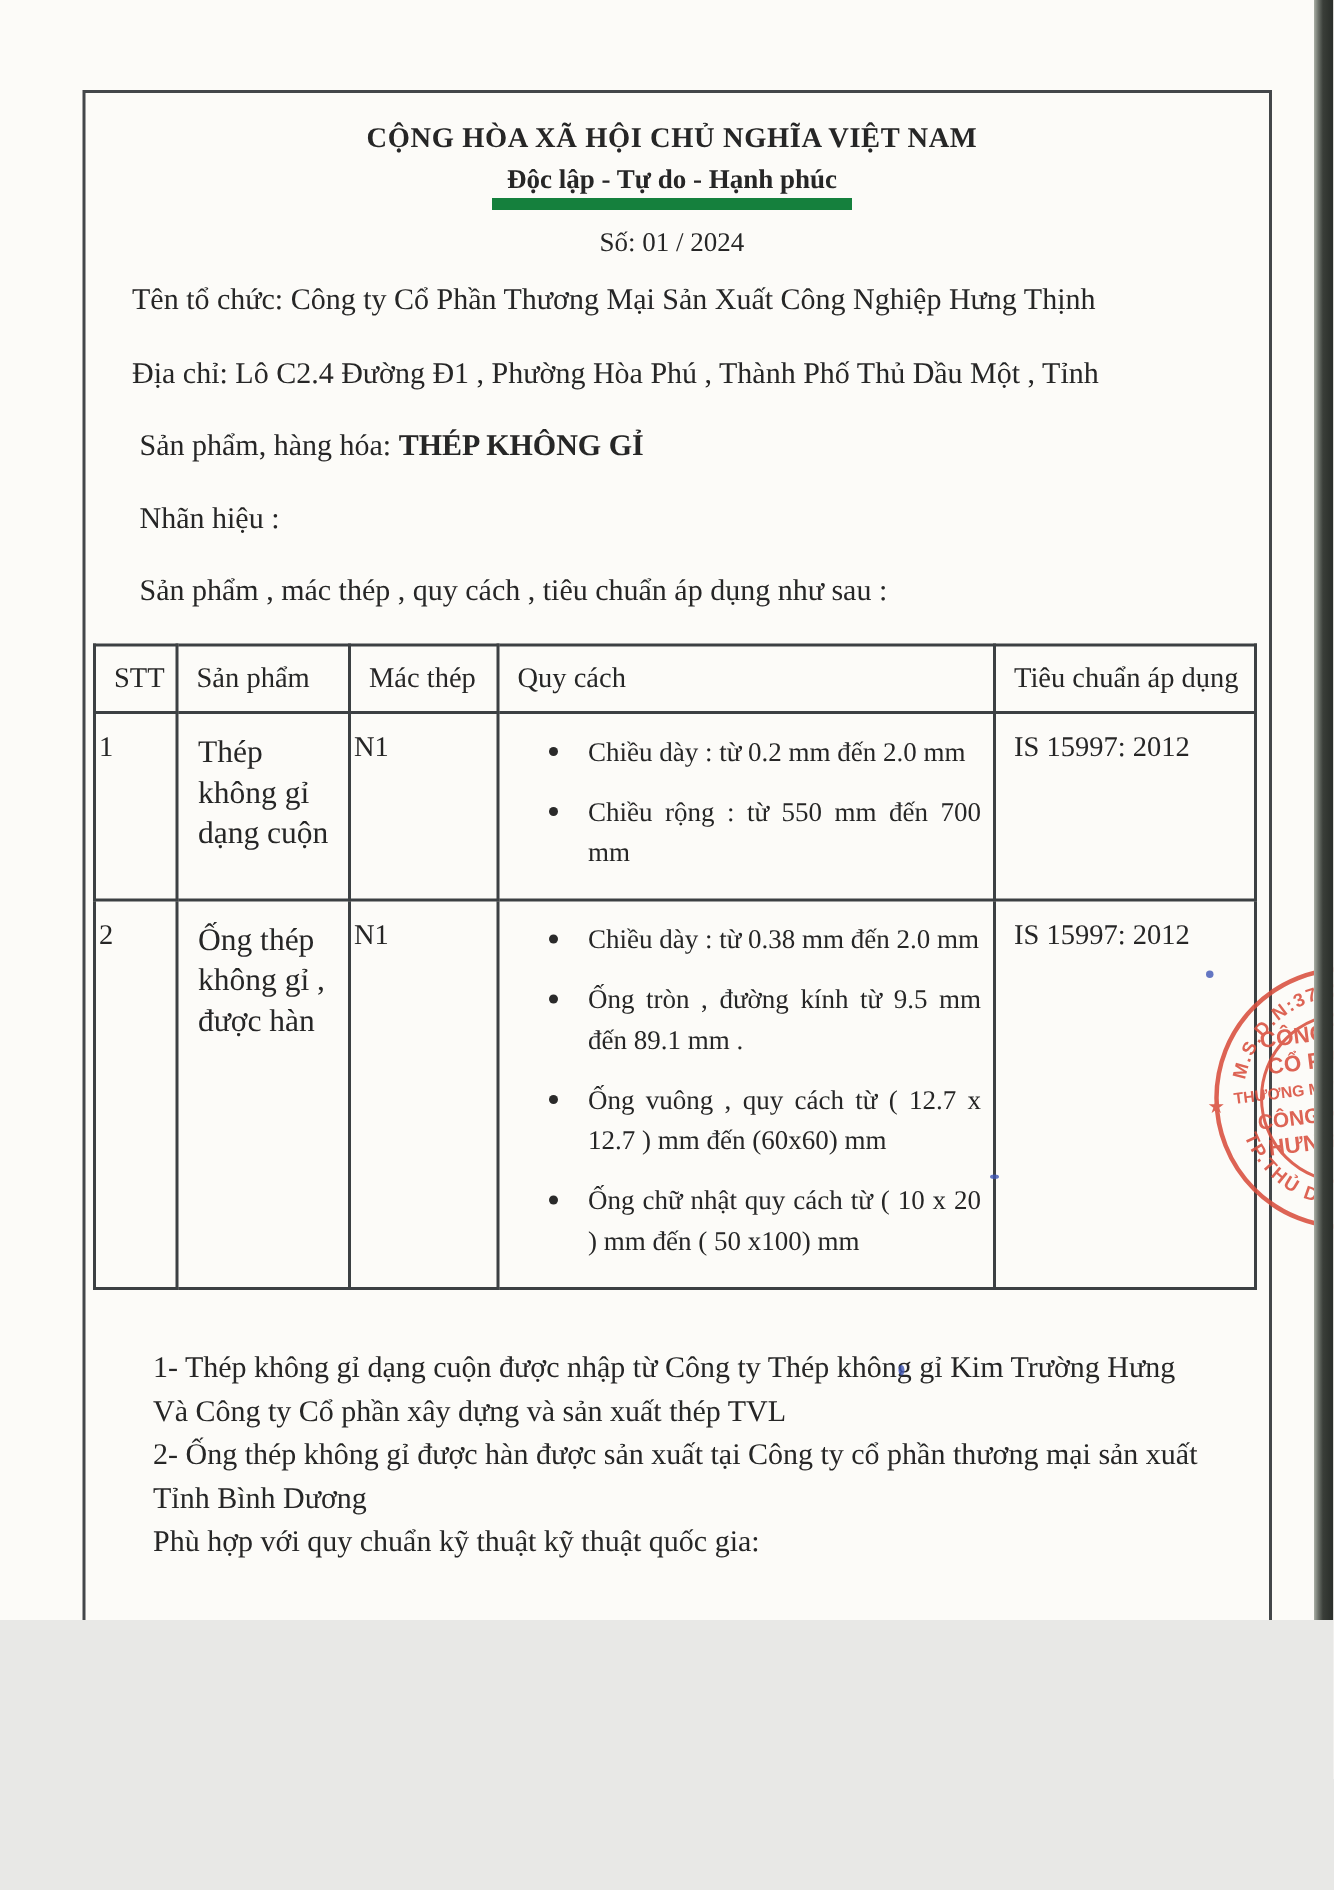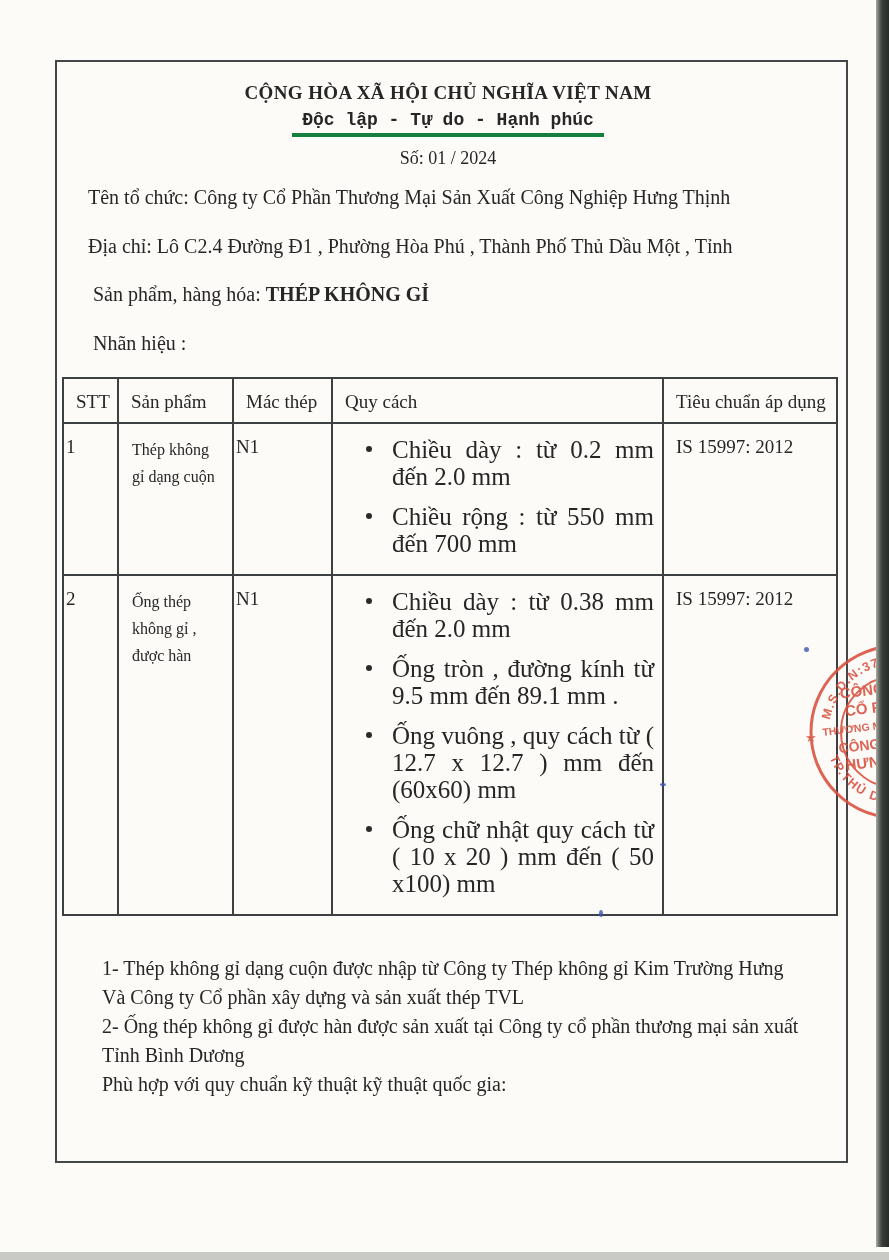--- a/index.html
+++ b/index.html
@@ -1,17 +1,17 @@
 <!DOCTYPE html>
 <html><head>
 <meta charset="utf-8">
 <style>
   html,body { margin:0; padding:0; background:#e8e8e6; }
   .page {
-    position:relative; width:889px; height:1260px;
+    position:relative; width:889px; height:1080px;
     background:#fcfbf8; overflow:hidden;
     font-family:"Liberation Serif","DejaVu Serif",serif;
     color:#262626;
   }
   
   .scan-band-right {
     position:absolute; left:876px; top:0; width:13px; height:1247px;
     background:linear-gradient(to right,#a9aea5 0,#6a6f68 3px,#3a3e39 6px,#282c28 13px);
   }
   .scan-band-bottom {
@@ -22,21 +22,21 @@
     position:absolute; left:55px; top:60px; width:789px; height:1099px;
     border:2px solid #44474a; background:transparent;
   }
   .content {
     position:absolute; left:57px; top:62px; width:787px;
     padding:10px 36px 0 31px; box-sizing:border-box;
   }
   .c { text-align:center; }
   .motto1 { font-size:19px; font-weight:bold; letter-spacing:.4px; margin-top:10px; line-height:22px;}
   .motto2 { font-size:18px; font-weight:bold; margin-top:4px; line-height:22px;}
-  .motto2 span { display:inline-block; border-bottom:4px solid #15803d; padding:0 10px 2px 10px;font-family:Liberation Mono, monospace; }
+  .motto2 span { display:inline-block; border-bottom:8px solid #15803d; padding:0 10px 2px 10px; }
   .doc-title { font-size:23px; font-weight:bold; letter-spacing:.6px; margin-top:33px; line-height:26px;}
   .doc-no { font-size:18px; margin-top:10px; line-height:22px;}
   .body-p { font-size:20px; line-height:28.5px; text-align:justify; margin-top:0; }
   .mt14 { margin-top:14px; }
   .mt6 { margin-top:6px; }
   .ind5 { padding-left:5px; }
   .bold { font-weight:bold; }
   
   table.spec-table {
     margin-top:9px; margin-left:-26px;
@@ -45,26 +45,26 @@
   }
   table.spec-table th, table.spec-table td {
     border:2px solid #3c4043; vertical-align:top;
     font-weight:normal; text-align:left; box-sizing:border-box;
   }
   table.spec-table th { height:45px; vertical-align:middle; padding:2px 6px 0 12px;margin-left:24px; }
   th.cc, td.cc { text-align:center; padding-left:2px; padding-right:2px; }
   td { padding:12px 6px 6px 12px; }
   tr.r1 td { height:95px; }
   tr.r2 td { height:236px; }
-  td.prod { text-align:justify; padding:12px 13px 6px 13px; line-height:27px; font-size:16px;}
+  td.prod { text-align:justify; padding:12px 13px 6px 13px; line-height:27px; font-size:21px;}
   td.spec-cell { padding:12px 4px 4px 0; }
   .spec { display:flex; margin:0 0 13px 0; }
   .spec .dotwrap { width:6px; margin-left:33px; flex:none; }
   .spec .dotmark { display:block; width:6px; height:6px; border-radius:50%; background:#2a2a2a; margin-top:10px; }
-  .spec .txt { flex:1; margin-left:20px; margin-right:4px; text-align:justify; line-height:27px; font-size:25px; }
+  .spec .txt { flex:1; margin-left:20px; margin-right:4px; text-align:justify; line-height:27px; font-size:18px; }
   
   .notes { margin-top:38px; font-size:20px; }
   .nline { line-height:29px; text-align:justify; }
   .ind1 { padding-left:14px; }
   .ind2 { padding-left:39px; }
   
   .stamp { position:absolute; left:755px; top:590px; opacity:.88; }
   .stamp text { font-family:"Liberation Sans","DejaVu Sans",sans-serif; font-weight:bold; }
   
   .ink { position:absolute; background:#3d55b5; border-radius:50%; opacity:.8; }
@@ -82,20 +82,21 @@
     <div class="c motto2">
       <span>Độc lập - Tự do - Hạnh phúc</span>
     </div>
 
     <div class="c doc-no">Số: 01 / 2024</div>
 
     <p class="body-p mt14">Tên tổ chức: Công ty Cổ Phần Thương Mại Sản Xuất Công Nghiệp Hưng Thịnh</p>
     <p class="body-p">Địa chỉ: Lô C2.4 Đường Đ1 , Phường Hòa Phú , Thành Phố Thủ Dầu Một , Tỉnh</p>
     <p class="body-p mt6 ind5"><span>Sản phẩm, hàng hóa: </span><span class="bold">THÉP KHÔNG GỈ</span></p>
     <p class="body-p ind5">Nhãn hiệu :</p>
+    <p class="body-p mt6 ind5">Sản phẩm , mác thép , quy cách , tiêu chuẩn áp dụng như sau :</p>
 
     <table class="spec-table">
       <colgroup>
         <col style="width:55px">
           <col style="width:115px">
           <col style="width:99px">
           <col style="width:331px">
           <col style="width:174px">
       </colgroup>
       <tbody>

